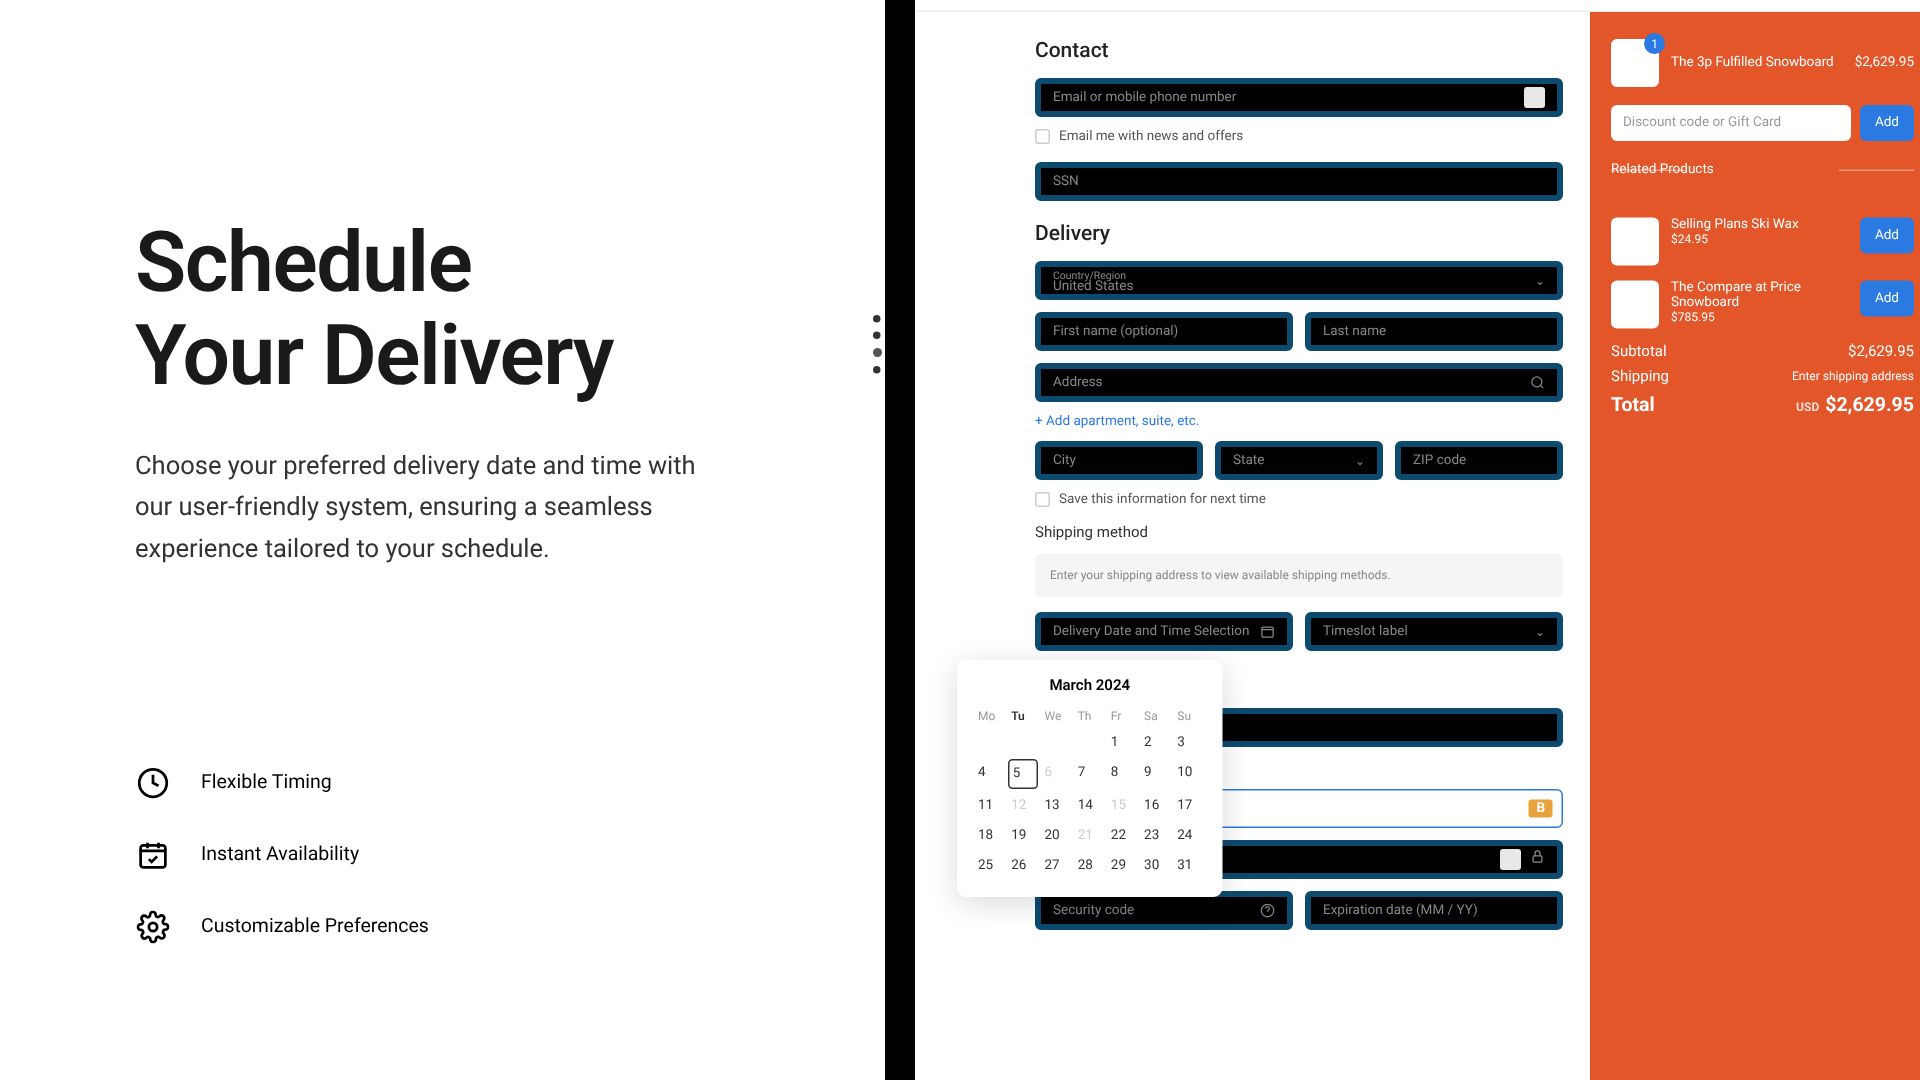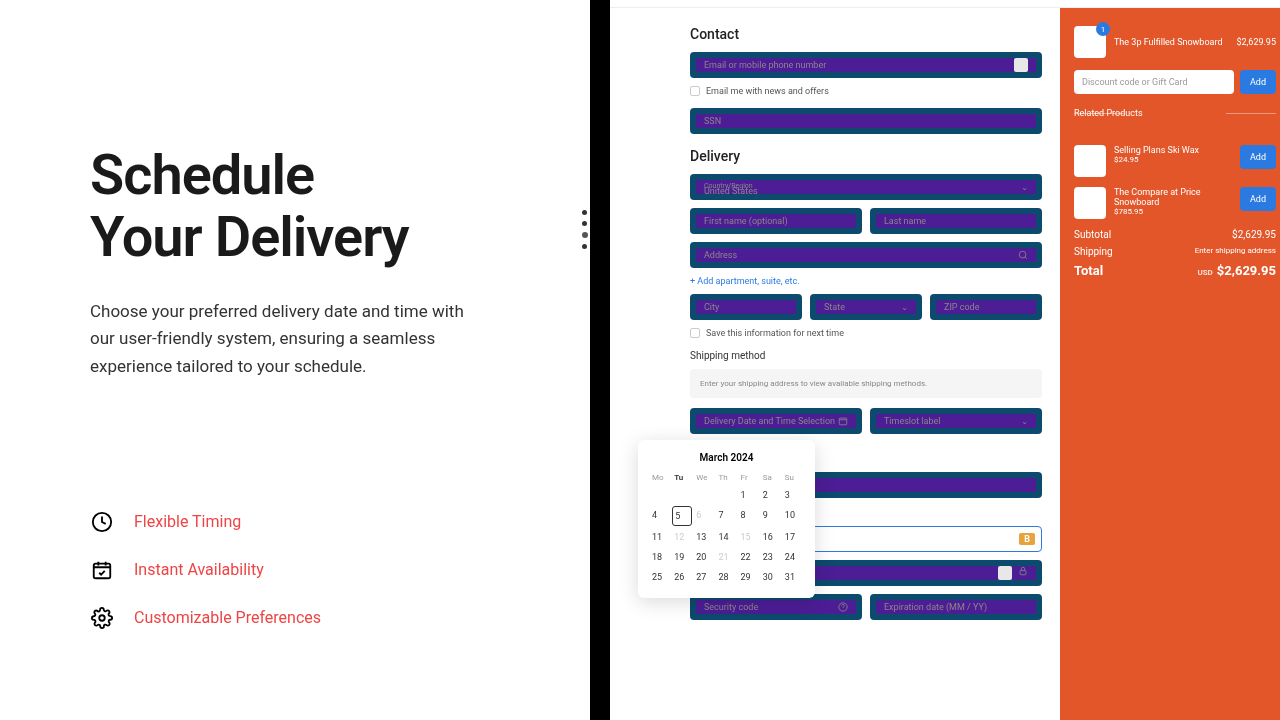--- a/index.html
+++ b/index.html
@@ -3,32 +3,32 @@
 <meta charset="utf-8">
 <style>
 *{margin:0;padding:0;box-sizing:border-box;font-family:-apple-system,BlinkMacSystemFont,'Segoe UI',Roboto,sans-serif}
 body{width:1280px;height:720px;background:#fff;overflow:hidden;position:relative}
 .left-panel{position:absolute;left:90px;top:145px;width:460px}
 .headline{font-size:56px;font-weight:600;line-height:1.1;color:#1a1a1a;letter-spacing:-1px}
 .description{margin-top:30px;font-size:17px;line-height:1.6;color:#333;max-width:380px}
 .features{margin-top:130px}
 .feature{display:flex;align-items:center;gap:20px;margin-bottom:24px}
 .feature-icon{width:24px;height:24px;display:flex;align-items:center;justify-content:center}
-.feature-text{font-size:16px;color:#ef4444}
+.feature-text{font-size:13px;color:#000000}
 .tablet{position:absolute;right:-30px;top:-50px;width:720px;height:820px;background:#000;border-radius:40px;padding:20px}
 .tablet-inner{width:100%;height:100%;background:#fff;border-radius:24px;overflow:hidden;display:flex;flex-direction:column}
 .tablet-dots{position:absolute;left:-8px;top:260px;display:flex;flex-direction:column;gap:6px}
 .tablet-dot{width:5px;height:5px;background:#333;border-radius:50%}
 .tablet-dot.big{width:6px;height:6px;background:#555}
 .app-header{height:38px;display:flex;align-items:center;justify-content:space-between;padding:0 80px 0 80px;border-bottom:1px solid #eee}
 .app-body{display:flex;flex:1;overflow:hidden}
 .checkout-form{flex:1;padding:18px 18px 18px 80px;overflow:hidden;position:relative}
 .order-summary{width:230px;background:#e2562a;color:#fff;padding:18px 14px;font-size:10px}
 .section-title{font-size:14px;font-weight:500;color:#222;margin-bottom:10px}
-.input{width:100%;height:26px;border:6px solid #0c4a6e;border-radius:4px;padding:1px 8px;font-size:9px;color:#888;background:#4c1d95;display:flex;align-items:center;justify-content:space-between}
+.input{width:100%;height:26px;border:4px solid #0c4a6e;border-radius:4px;padding:1px 8px;font-size:9px;color:#888;background:#000000;display:flex;align-items:center;justify-content:space-between}
 .input-row{display:flex;gap:8px;margin-bottom:8px}
 .input-group{margin-bottom:8px}
 .checkbox-row{display:flex;align-items:center;gap:6px;margin-bottom:12px;font-size:9px;color:#555}
 .checkbox{width:10px;height:10px;border:1px solid #ccc;border-radius:2px}
 .select{position:relative}
 .select-label{font-size:7px;color:#888;position:absolute;top:2px;left:8px}
 .select-value{padding-top:8px;font-size:9px}
 .chevron{color:#888;font-size:8px}
 .link-text{color:#2a7ae2;font-size:9px;margin-bottom:8px;display:block}
 .subsection{font-size:10px;color:#333;margin-bottom:8px}

